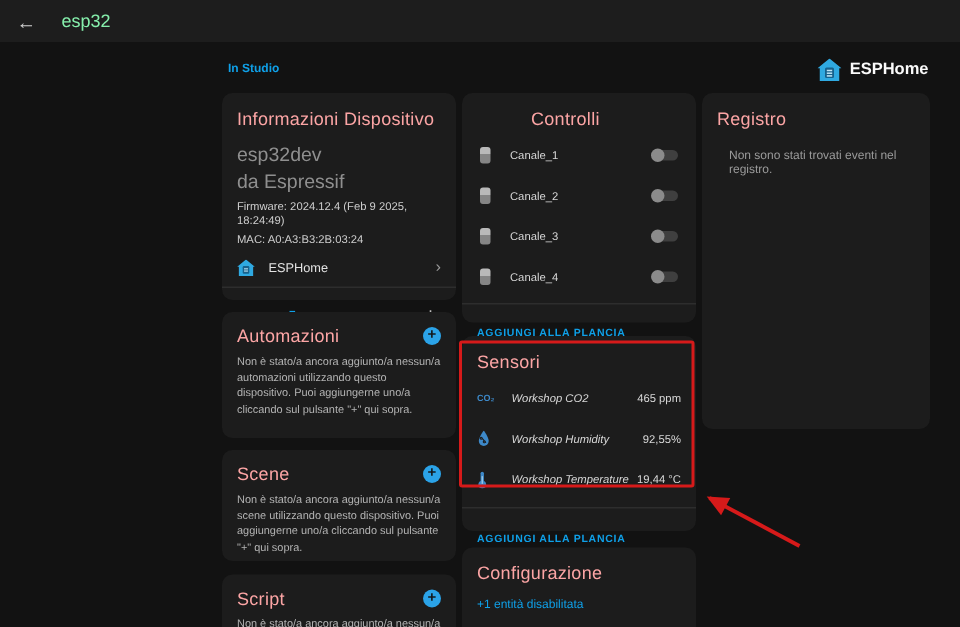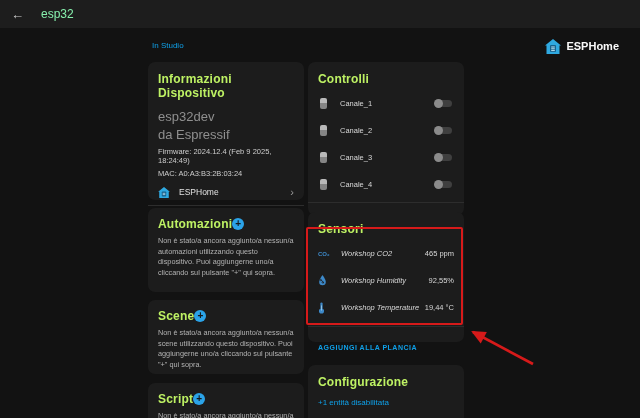--- a/index.html
+++ b/index.html
@@ -12,33 +12,33 @@
   
   .appbar {
     position:absolute; left:0; top:0; width:640px; height:28px;
     background:#1d1d1d; display:flex; align-items:center; padding:0 11px;
   }
   .back { font-size:13px; color:#cfcfcf; cursor:pointer; }
   .apptitle { font-size:12px; color:#86efac; margin-left:17px; font-weight:400; }
 
   
   .breadcrumb {
-    position:absolute; left:152px; top:41px; font-size:8px; font-weight:400;
+    position:absolute; left:152px; top:41px; font-size:8px; font-weight:700;
     color:#0fa0e8; text-decoration:none; cursor:pointer;
   }
   .brand {
     position:absolute; right:21px; top:37px; height:18px;
     display:flex; align-items:center; gap:5px;
   }
   .brand-name { font-size:11px; font-weight:700; color:#fafafa; }
 
   
   .card { position:absolute; background:#1c1c1c; border-radius:7px; }
-  .card-title { font-size:12px; font-weight:700; color:#bef264; letter-spacing:.2px; }
-  .card-head { display:flex; align-items:center; }
+  .card-title { font-size:12px; font-weight:400; color:#fca5a5; letter-spacing:.2px; }
+  .card-head { display:flex; align-items:center; justify-content:space-between; }
   .plus-btn {
     width:12px; height:12px; border-radius:50%; background:#2ba3e8; color:#14181b;
     font-size:10px; line-height:11px; text-align:center; font-weight:700; cursor:pointer;
     flex:0 0 auto;
   }
   .empty-text { font-size:7.3px; line-height:1.45; color:#b3b3b3; margin-top:5px; }
   .divider { border-top:1px solid #2d2d2d; }
   .dash-link {
     color:#0fa0e8; font-size:7px; font-weight:700; letter-spacing:.5px; cursor:pointer;
   }
@@ -163,21 +163,21 @@
 
   <section class="card" style="left:148px; top:383px; width:156px; height:70px; padding:9px 10px;">
     <div class="card-head">
       <span class="card-title">Script</span>
       <span class="plus-btn">+</span>
     </div>
     <p class="empty-text">Non è stato/a ancora aggiunto/a nessun/a</p>
   </section>
 
   <section class="card" style="left:308px; top:62px; width:156px; height:153px; padding:10px 10px 0;">
-    <div class="card-title" style="margin-bottom:4px;">Controlli</div>
+    <div class="card-title" style="margin-bottom:4px;margin-left:36px;">Controlli</div>
 
     <div class="ctl-row">
       <span class="relay-icon"></span>
       <span class="ctl-label">Canale_1</span>
       <span class="toggle">
           <span class="thumb"></span>
         </span>
     </div>
     <div class="ctl-row">
       <span class="relay-icon"></span>
@@ -200,21 +200,21 @@
           <span class="thumb"></span>
         </span>
     </div>
 
     <div class="divider" style="margin:4px -10px 0;"></div>
     <div style="padding:8px 0;">
       <span class="dash-link">AGGIUNGI ALLA PLANCIA</span>
     </div>
   </section>
 
-  <section class="card" style="left:308px; top:212px; width:156px; height:130px; padding:10px 10px 0;">
+  <section class="card" style="left:308px; top:224px; width:156px; height:130px; padding:10px 10px 0;">
     <div class="card-title" style="margin-bottom:4px;">Sensori</div>
 
     <div class="sen-row">
       <span class="sen-icon">
         <span class="co2-text">CO₂</span>
       </span>
       <span class="sen-name">Workshop CO2</span>
       <span class="sen-value">465 ppm</span>
     </div>
 
@@ -245,20 +245,24 @@
     <div style="padding:9px 0;">
       <span class="dash-link">AGGIUNGI ALLA PLANCIA</span>
     </div>
   </section>
 
   <section class="card" style="left:308px; top:365px; width:156px; height:62px; padding:10px 10px 0;">
     <div class="card-title">Configurazione</div>
     <span class="config-link">+1 entità disabilitata</span>
   </section>
 
+  <section class="card" style="left:468px; top:62px; width:152px; height:224px; padding:10px 10px 0;">
+    <div class="card-title">Registro</div>
+    <div class="log-empty">Non sono stati trovati eventi nel registro.</div>
+  </section>
 
   <div class="hl-rect"></div>
 
   <svg class="overlay" width="640" height="418" viewBox="0 0 640 418">
     <defs>
       <marker id="ah" markerWidth="7" markerHeight="7" refX="5.2" refY="3" orient="auto">
         <path d="M0.5 0.5 L6 3 L0.5 5.5 Z" fill="#d61a1a"></path>
       </marker>
     </defs>
     <line x1="533" y1="364" x2="473" y2="332" stroke="#d61a1a" stroke-width="2.6" marker-end="url(#ah)"></line>

